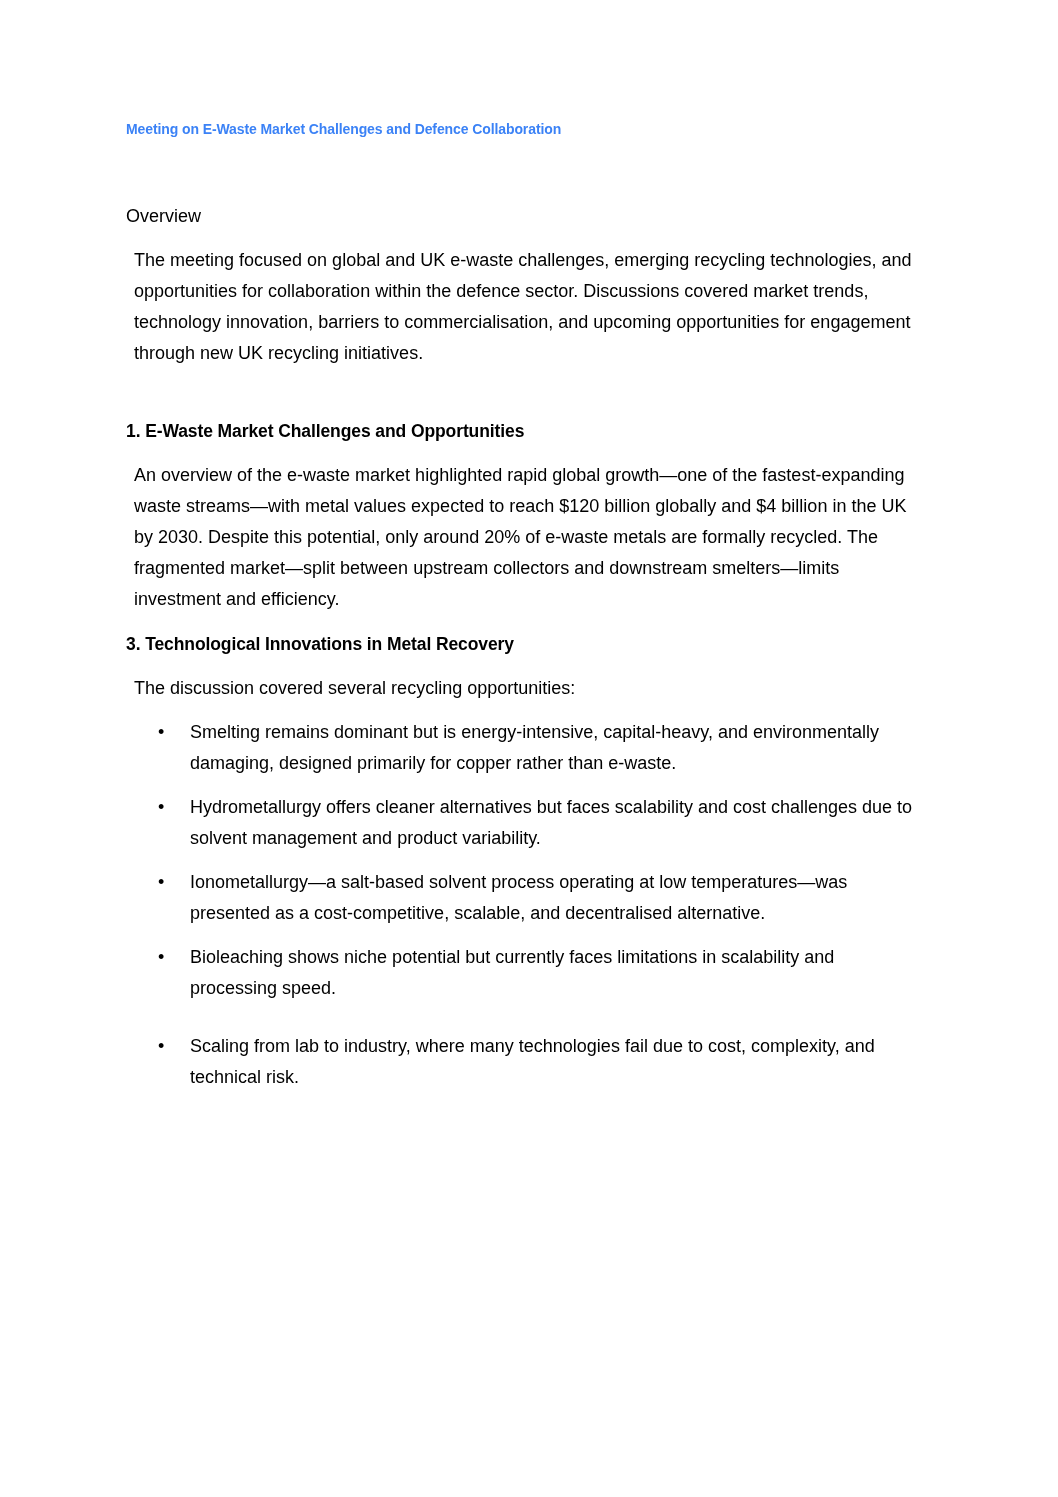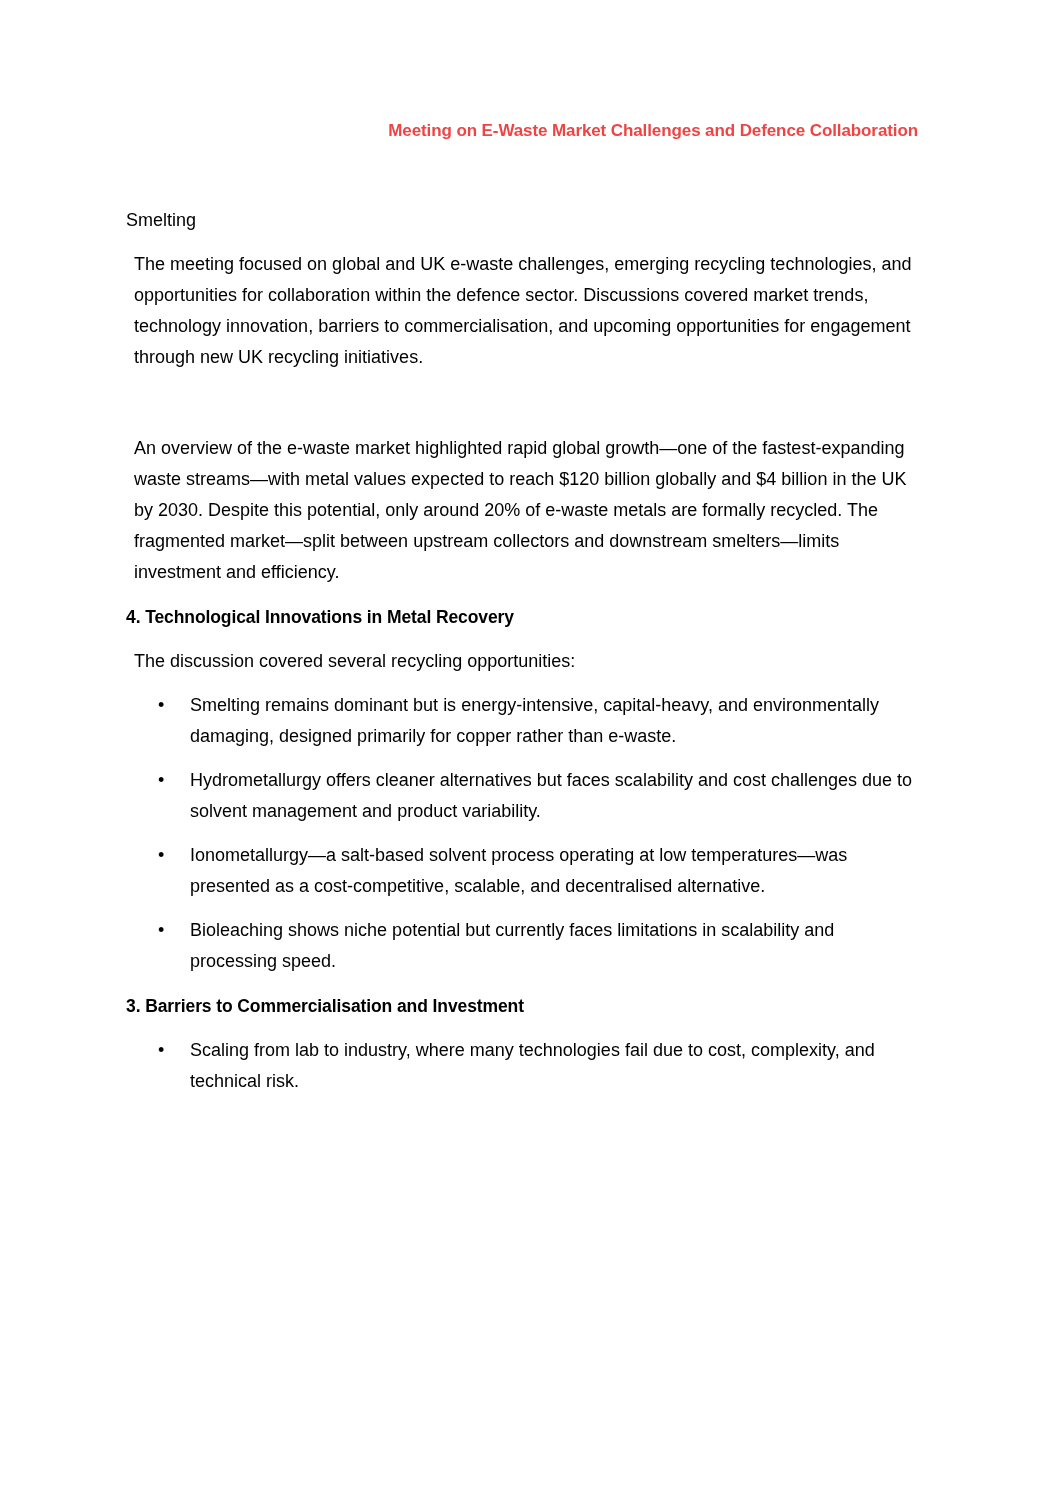--- a/index.html
+++ b/index.html
@@ -19,27 +19,26 @@
     box-sizing: border-box;
     overflow: hidden;
   }
   .content {
     position: absolute;
     left: 126px;
     top: 120px;
     width: 792px;
   }
   .doc-title {
-    font-size: 17px;
+    font-size: 14px;
     font-weight: bold;
     letter-spacing: -0.1px;
     line-height: 1.35;
     margin: 0 0 0 0;
-    color: #ef4444;
-    text-align: right;
+    color: #3b82f6;
   }
   .spacer-after-title { height: 62px; }
 
   .overview-label {
     font-size: 18px;
     font-weight: normal;
     line-height: 31px;
     margin: 0;
     color: #000;
   }
@@ -91,33 +90,34 @@
 </head>
 <body>
 
 <div class="page">
   <div class="content">
 
     <h1 class="doc-title">Meeting on E-Waste Market Challenges and Defence Collaboration</h1>
 
     <div class="spacer-after-title"></div>
 
-    <p class="overview-label">Smelting</p>
+    <p class="overview-label">Overview</p>
 
     <p class="para first-after-label">The meeting focused on global and UK e-waste challenges, emerging recycling technologies, and opportunities for collaboration within the defence sector. Discussions covered market trends, technology innovation, barriers to commercialisation, and upcoming opportunities for engagement through new UK recycling initiatives.</p>
 
     <div class="gap-before-h1"></div>
 
+    <h2 class="section-heading">1. E-Waste Market Challenges and Opportunities</h2>
 
     <p class="para">An overview of the e-waste market highlighted rapid global growth—one of the fastest-expanding waste streams—with metal values expected to reach $120 billion globally and $4 billion in the UK by 2030. Despite this potential, only around 20% of e-waste metals are formally recycled. The fragmented market—split between upstream collectors and downstream smelters—limits investment and efficiency.</p>
 
 
     <div class="gap-before-h2"></div>
 
-    <h2 class="section-heading">4. Technological Innovations in Metal Recovery</h2>
+    <h2 class="section-heading">3. Technological Innovations in Metal Recovery</h2>
 
     <p class="para">The discussion covered several recycling opportunities:</p>
 
     <ul class="bullets">
       <li>
         <span class="bullet-dot">•</span>
         <span class="bullet-text">Smelting remains dominant but is energy-intensive, capital-heavy, and environmentally damaging, designed primarily for copper rather than e-waste.</span>
       </li>
       <li>
         <span class="bullet-dot">•</span>
@@ -128,21 +128,20 @@
         <span class="bullet-text">Ionometallurgy—a salt-based solvent process operating at low temperatures—was presented as a cost-competitive, scalable, and decentralised alternative.</span>
       </li>
       <li>
         <span class="bullet-dot">•</span>
         <span class="bullet-text">Bioleaching shows niche potential but currently faces limitations in scalability and processing speed.</span>
       </li>
     </ul>
 
     <div class="gap-before-h3"></div>
 
-    <h2 class="section-heading">3. Barriers to Commercialisation and Investment</h2>
 
 
     <ul class="bullets">
       <li>
         <span class="bullet-dot">•</span>
         <span class="bullet-text">Scaling from lab to industry, where many technologies fail due to cost, complexity, and technical risk.</span>
       </li>
     </ul>
 
   </div>

